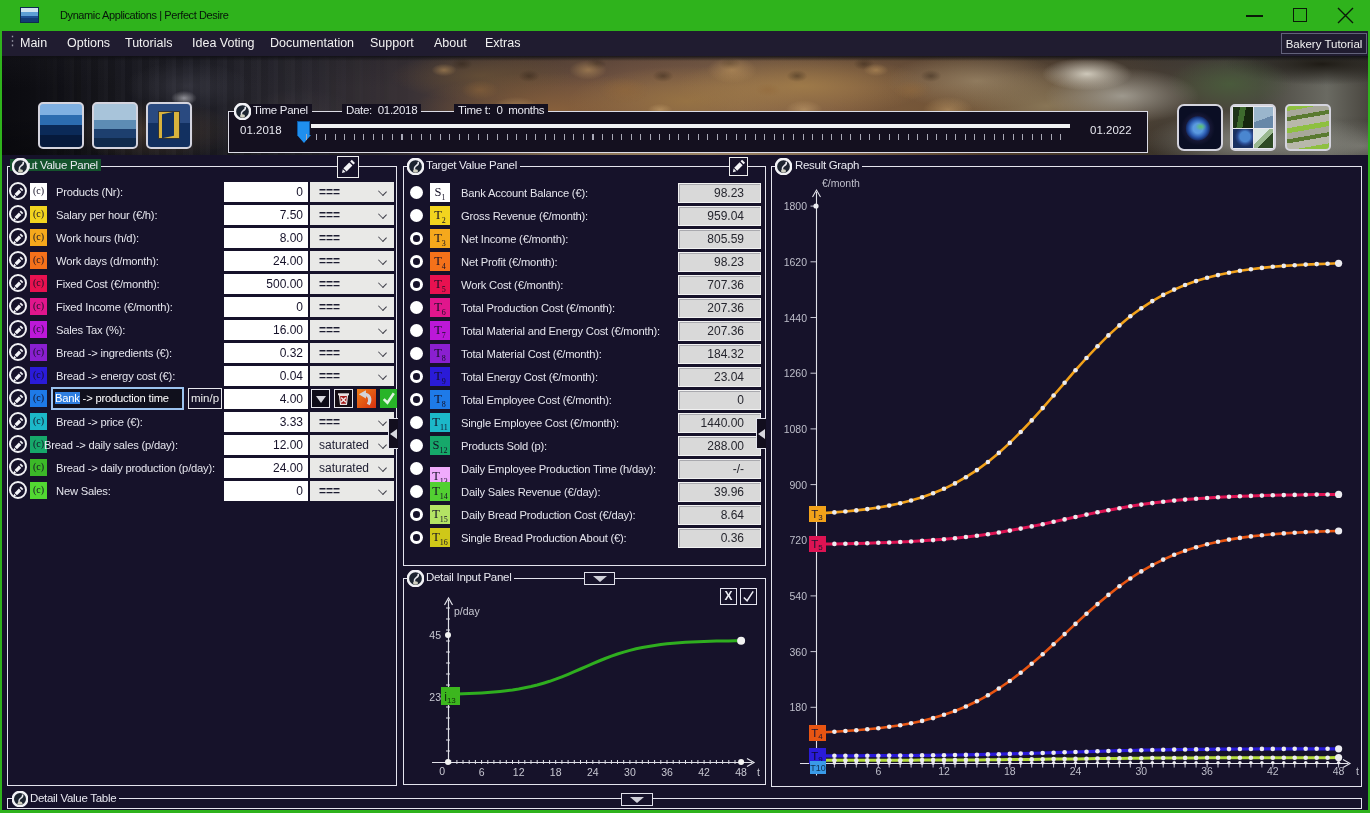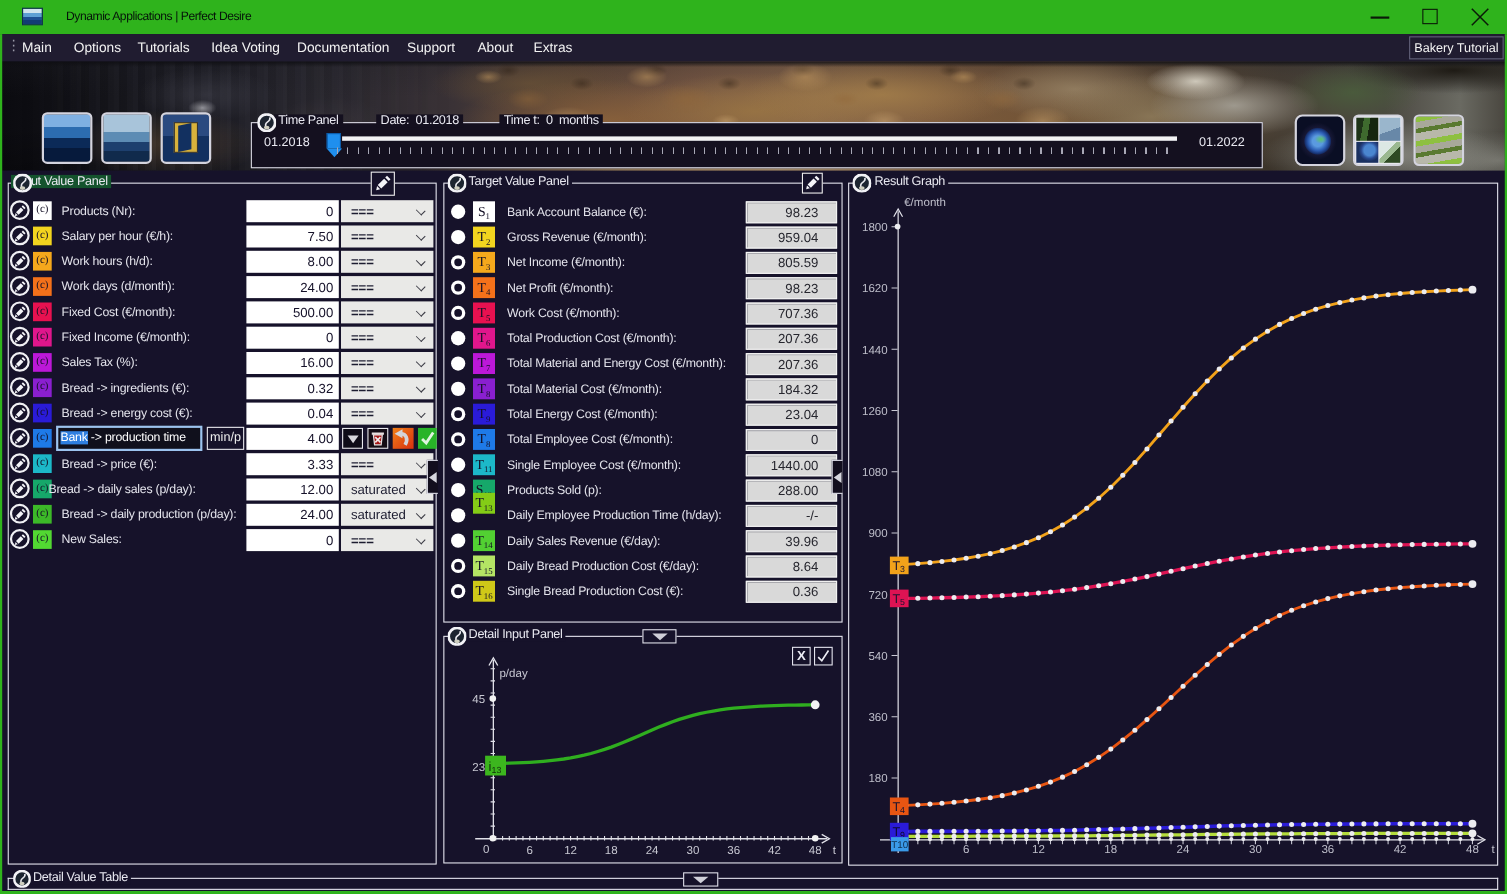--- a/index.html
+++ b/index.html
@@ -364,34 +364,34 @@
 <div class="gbox" style="left:678px;top:390px">0</div>
 <div class="radio" style="left:410px;top:416px"></div>
 <div class="chip" style="left:430px;top:413px;width:20px;height:19px;background:#1cb8c8;font-size:12.5px;line-height:18px">T<sub style="font-size:8px">11</sub></div>
 <div class="lbl" style="left:461px;top:413px">Single Employee Cost (€/month):</div>
 <div class="gbox" style="left:678px;top:413px">1440.00</div>
 <div class="radio" style="left:410px;top:439px"></div>
 <div class="chip" style="left:430px;top:436px;width:20px;height:19px;background:#16a86a;font-size:12.5px;line-height:18px">S<sub style="font-size:8px">12</sub></div>
 <div class="lbl" style="left:461px;top:436px">Products Sold (p):</div>
 <div class="gbox" style="left:678px;top:436px">288.00</div>
 <div class="radio" style="left:410px;top:462px"></div>
-<div class="chip" style="left:430px;top:448px;width:20px;height:19px;background:#84cc16;font-size:12.5px;line-height:18px">T<sub style="font-size:8px">13</sub></div>
+<div class="chip" style="left:430px;top:467px;width:20px;height:19px;background:#f0abfc;font-size:12.5px;line-height:18px">T<sub style="font-size:8px">13</sub></div>
 <div class="lbl" style="left:461px;top:459px">Daily Employee Production Time (h/day):</div>
 <div class="gbox" style="left:678px;top:459px">-/-</div>
 <div class="radio" style="left:410px;top:485px"></div>
 <div class="chip" style="left:430px;top:482px;width:20px;height:19px;background:#52d032;font-size:12.5px;line-height:18px">T<sub style="font-size:8px">14</sub></div>
 <div class="lbl" style="left:461px;top:482px">Daily Sales Revenue (€/day):</div>
 <div class="gbox" style="left:678px;top:482px">39.96</div>
 <div class="radio on" style="left:410px;top:508px"></div>
 <div class="chip" style="left:430px;top:505px;width:20px;height:19px;background:#b4e464;font-size:12.5px;line-height:18px">T<sub style="font-size:8px">15</sub></div>
 <div class="lbl" style="left:461px;top:505px">Daily Bread Production Cost (€/day):</div>
 <div class="gbox" style="left:678px;top:505px">8.64</div>
 <div class="radio on" style="left:410px;top:531px"></div>
 <div class="chip" style="left:430px;top:528px;width:20px;height:19px;background:#cfc818;font-size:12.5px;line-height:18px">T<sub style="font-size:8px">16</sub></div>
-<div class="lbl" style="left:461px;top:528px">Single Bread Production Cost (€):</div>
+<div class="lbl" style="left:461px;top:528px">Single Bread Production About (€):</div>
 <div class="gbox" style="left:678px;top:528px">0.36</div>
 <div class="panel" style="left:403px;top:578px;width:363px;height:207px"></div>
 <svg class="abs" style="left:407px;top:570px;z-index:5" width="17" height="17" viewBox="0 0 16 16">
     <circle cx="8" cy="8" r="7.2" fill="#1c2430" stroke="#f2f2f6" stroke-width="2.4"></circle>
     <path d="M10.5 3.5 C11.5 5.5 10 6.5 8.5 7.5 C7 8.5 6.5 10 7.5 12.5" fill="none" stroke="#e8e8ee" stroke-width="1.4"></path>
     <ellipse cx="8" cy="12.2" rx="2.4" ry="1.6" fill="#cfcfc0"></ellipse>
   </svg>
 <div class="leg" style="left:423px;top:571px">Detail Input Panel</div>
 <div class="abs" style="left:584px;top:572px;width:31px;height:13px;border:1px solid #e0e0ea;background:#16122a;z-index:4">
     <div style="position:absolute;left:8px;top:3px;width:0;height:0;border-left:7px solid transparent;border-right:7px solid transparent;border-top:6px solid #cfcfd8"></div>

